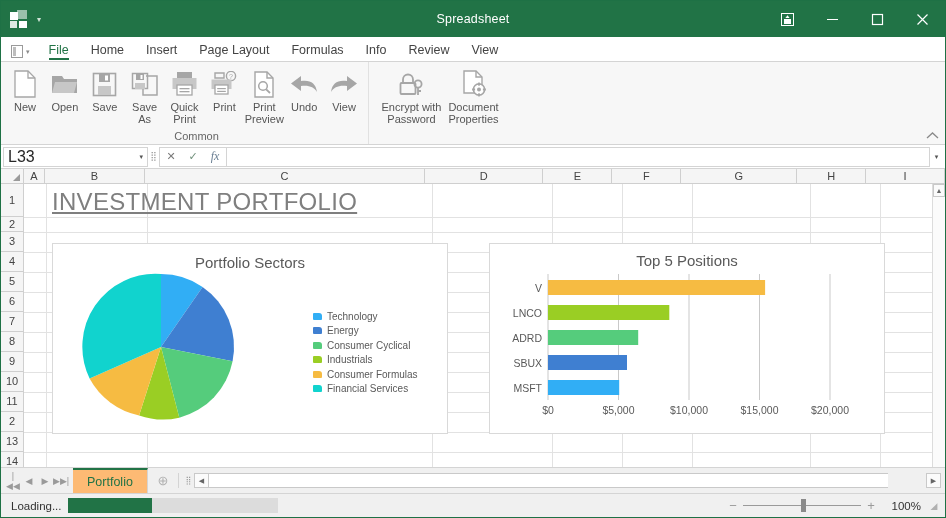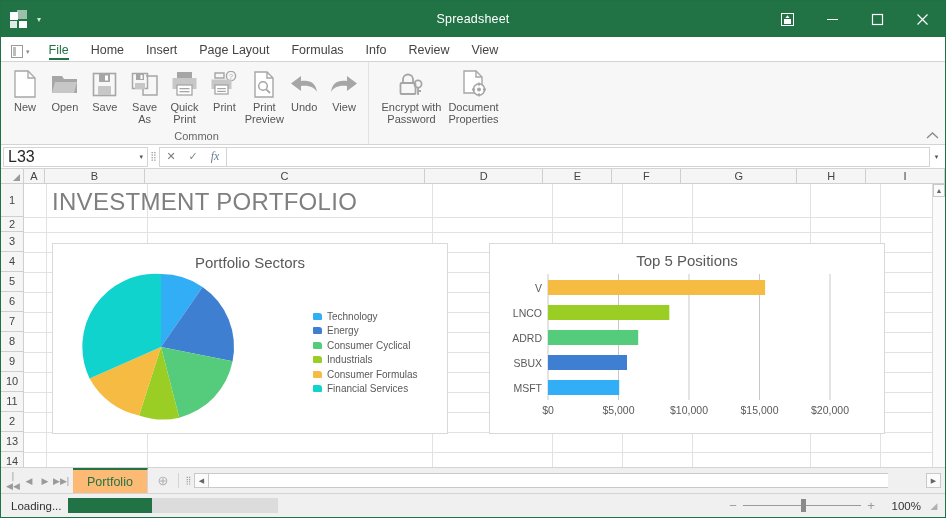--- a/index.html
+++ b/index.html
@@ -375,21 +375,21 @@
         <div class="hline" style="top:108px"></div>
         <div class="hline" style="top:128px"></div>
         <div class="hline" style="top:148px"></div>
         <div class="hline" style="top:168px"></div>
         <div class="hline" style="top:188px"></div>
         <div class="hline" style="top:208px"></div>
         <div class="hline" style="top:228px"></div>
         <div class="hline" style="top:248px"></div>
         <div class="hline" style="top:268px"></div>
 
-        <div class="sheettitle" style="left:28px; top:4px;">INVESTMENT PORTFOLIO</div>
+        <div class="sheettitle" style="left:28px; top:4px;text-decoration:underline;">INVESTMENT PORTFOLIO</div>
 
         <div class="chartbox" style="left:28px; top:59px; width:396px; height:191px;">
           <div class="chart-title" style="margin-top:10px">Portfolio Sectors</div>
           <svg width="176" height="150" viewBox="0 0 176 150" style="position:absolute;left:20px;top:28px">
 
             <path d="M88 75 L88 2 A73 73 0 0 1 129.6 14.9 Z" fill="#31aef5"></path>
 
             <path d="M88 75 L129.6 14.9 A73 73 0 0 1 159.6 89.2 Z" fill="#3f7fd1"></path>
 
             <path d="M88 75 L159.6 89.2 A73 73 0 0 1 106.3 145.7 Z" fill="#55cc7c"></path>

